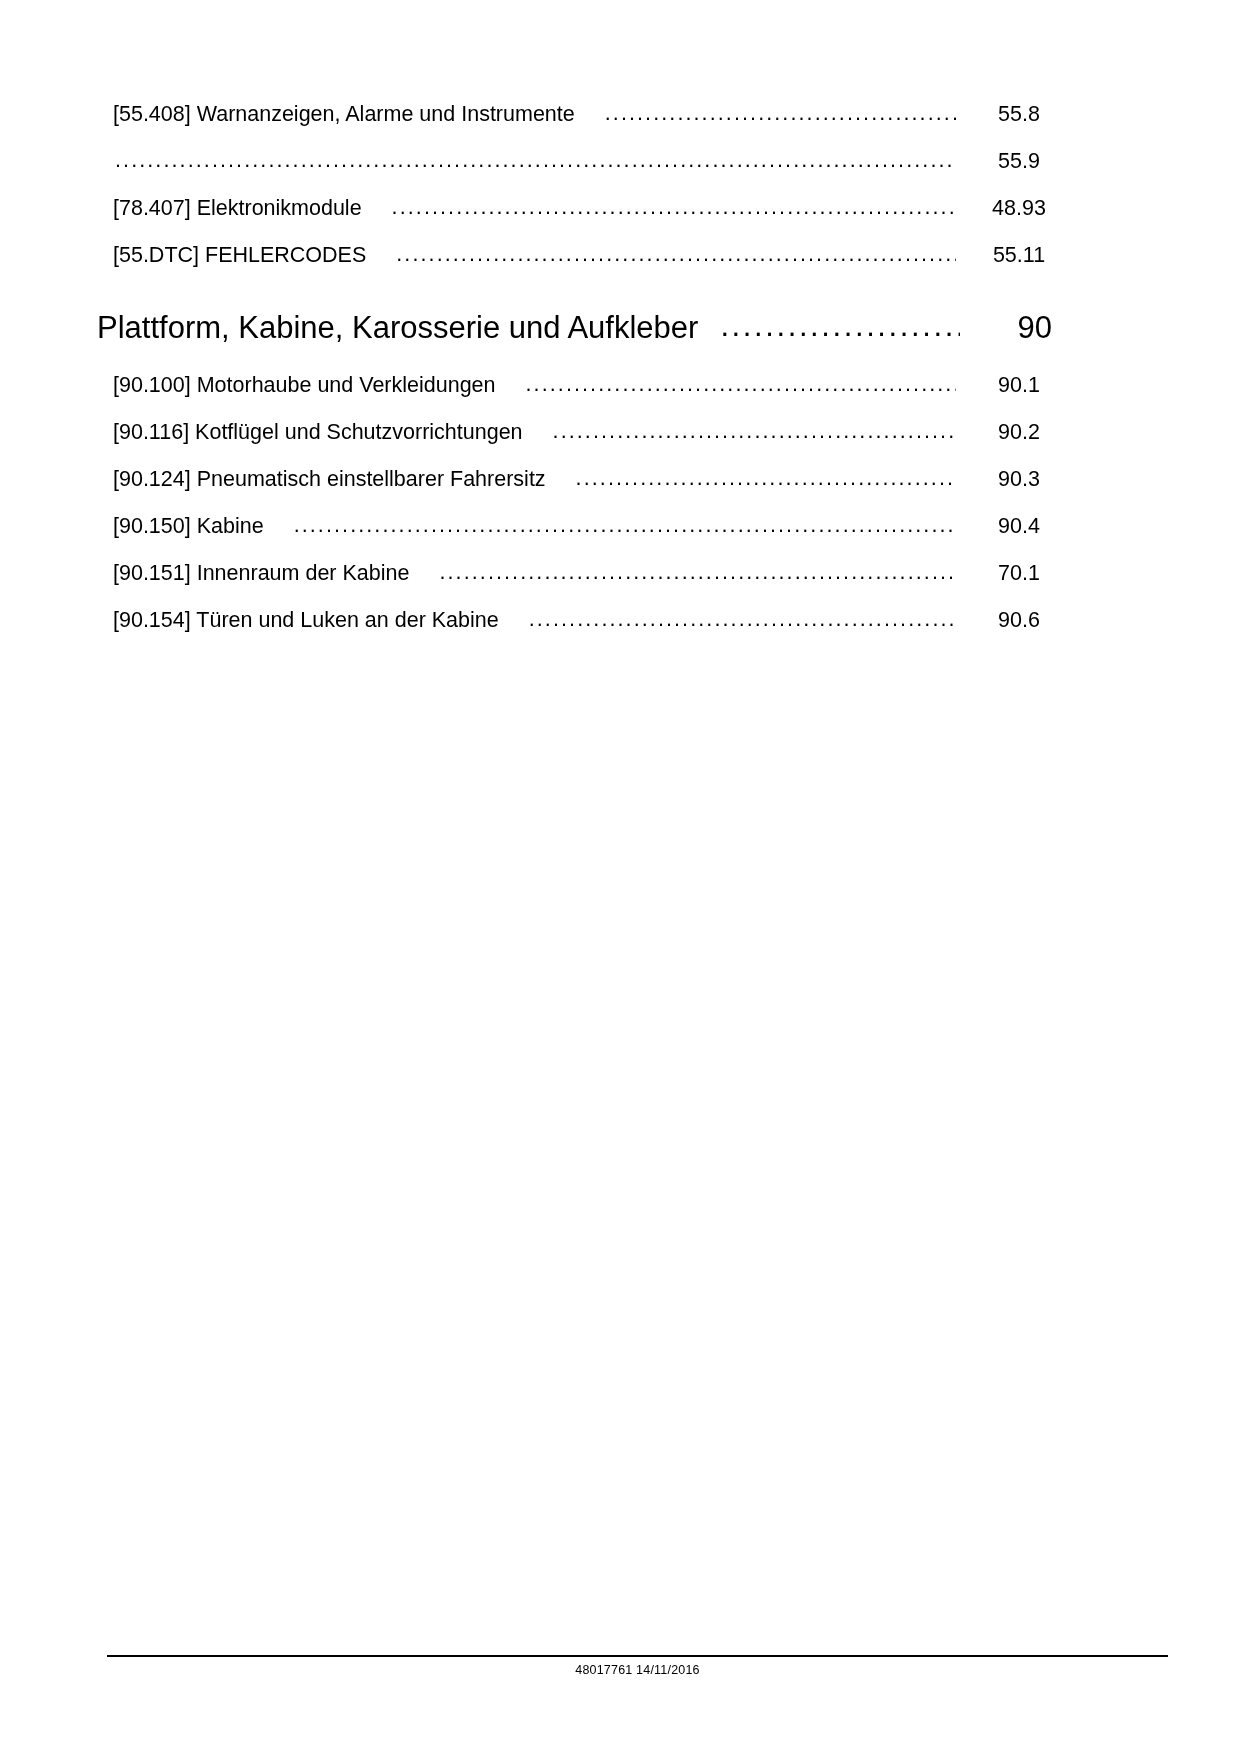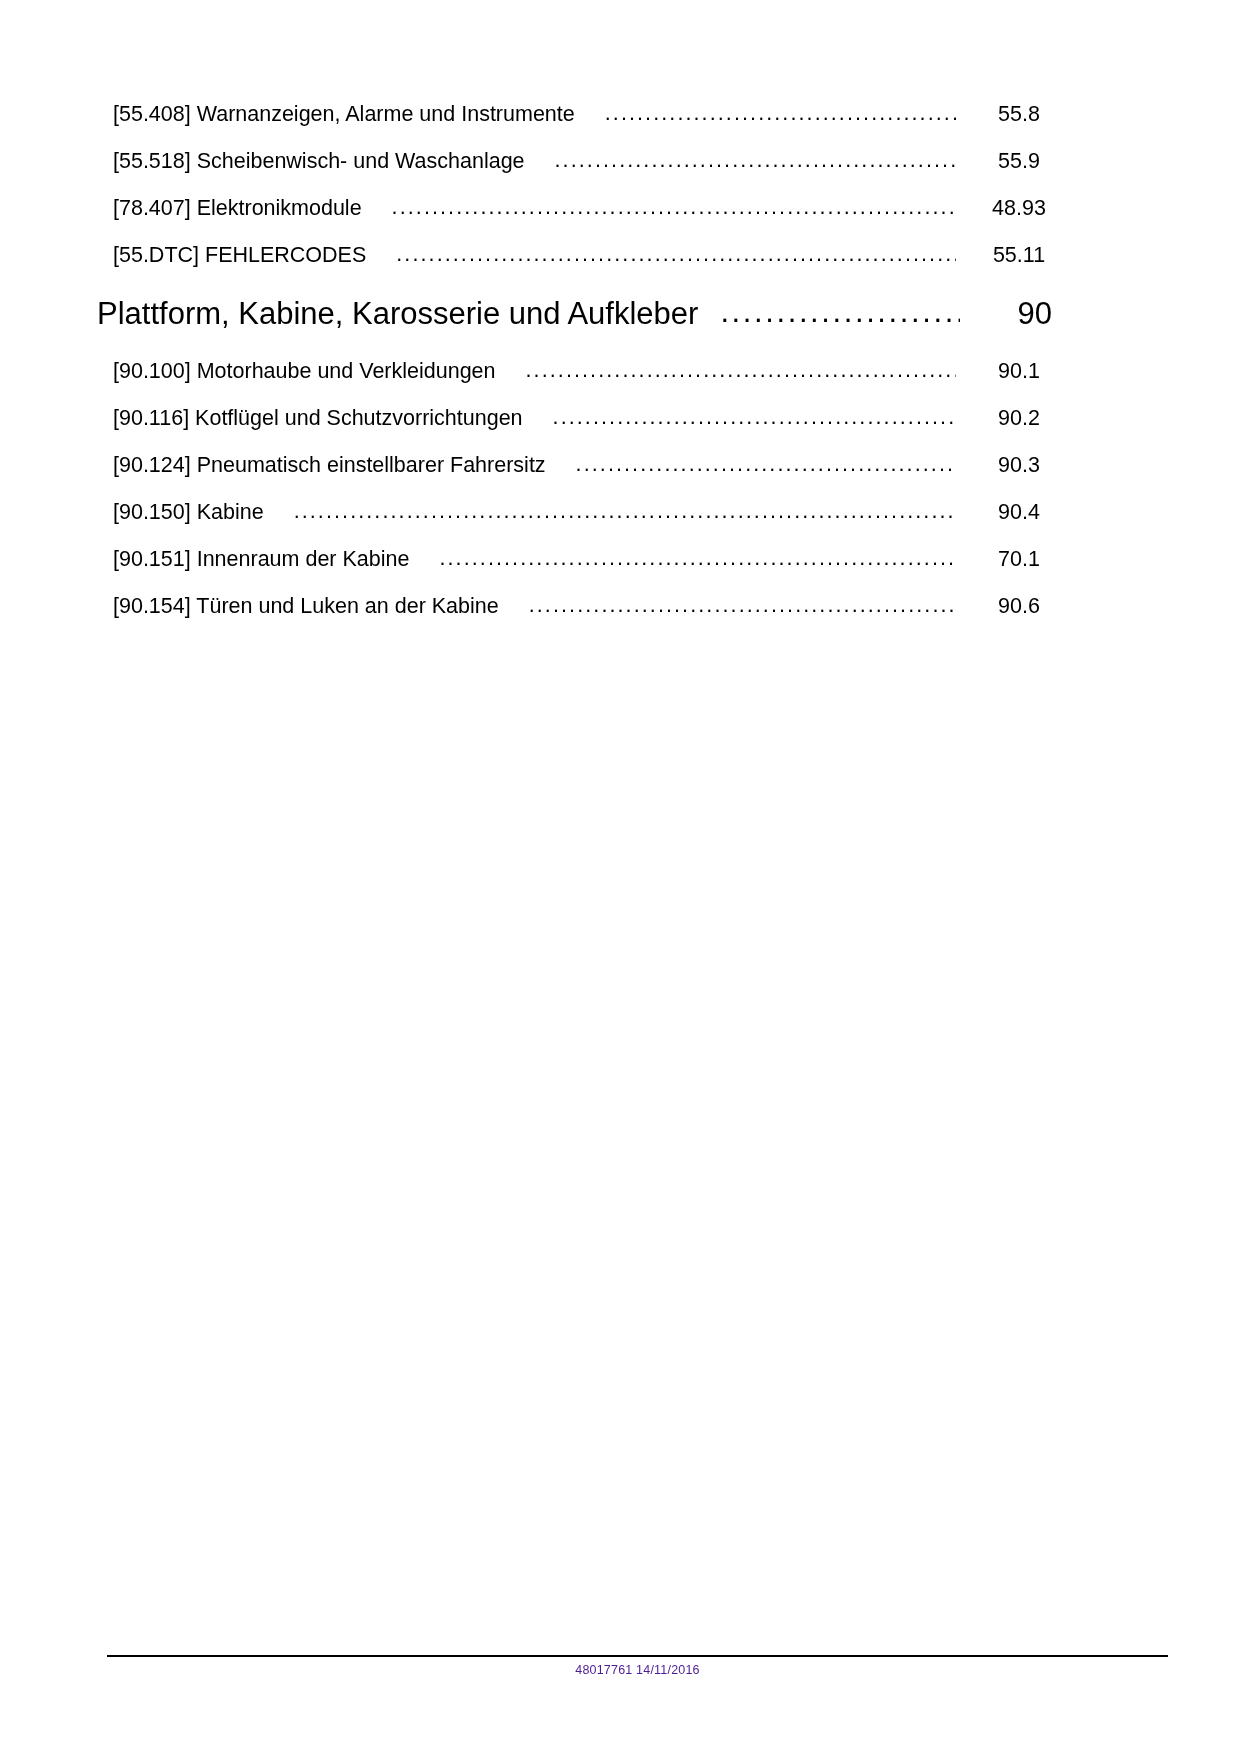--- a/index.html
+++ b/index.html
@@ -70,21 +70,21 @@
     position: relative;
     top: -1px;
   }
 
   
   .section {
     font-size: 31px;
     line-height: 31px;
     height: 63px;
     padding-left: 0;
-    margin-top: 6px;
+    margin-top: 20px;
     gap: 20px;
   }
   .section .pageno {
     width: 70px;
   }
   .section .leader {
     font-size: 31px;
     letter-spacing: 2.6px;
     position: relative;
     top: -2px;
@@ -101,38 +101,37 @@
     width: 100%;
     height: 0;
     border-top: 2.5px solid #000000;
   }
   .footer-text {
     margin-top: 6px;
     text-align: center;
     font-size: 12.5px;
     line-height: 15px;
     letter-spacing: 0.2px;
-    color: #4c1d95;
+    color: #000000;
   }
 </style>
 </head>
 <body>
 
 <div class="page">
 
   <div class="content">
 
     <div class="toc-row entry">
       <span class="title">[55.408] Warnanzeigen, Alarme und Instrumente</span>
       <span class="leader">...............................................................................................................</span>
       <span class="pageno">55.8</span>
     </div>
 
     <div class="toc-row entry">
-      <span class="title">[55.518] Scheibenwisch- und Waschanlage</span>
       <span class="leader">...............................................................................................................</span>
       <span class="pageno">55.9</span>
     </div>
 
     <div class="toc-row entry">
       <span class="title">[78.407] Elektronikmodule</span>
       <span class="leader">...............................................................................................................</span>
       <span class="pageno">48.93</span>
     </div>
 

